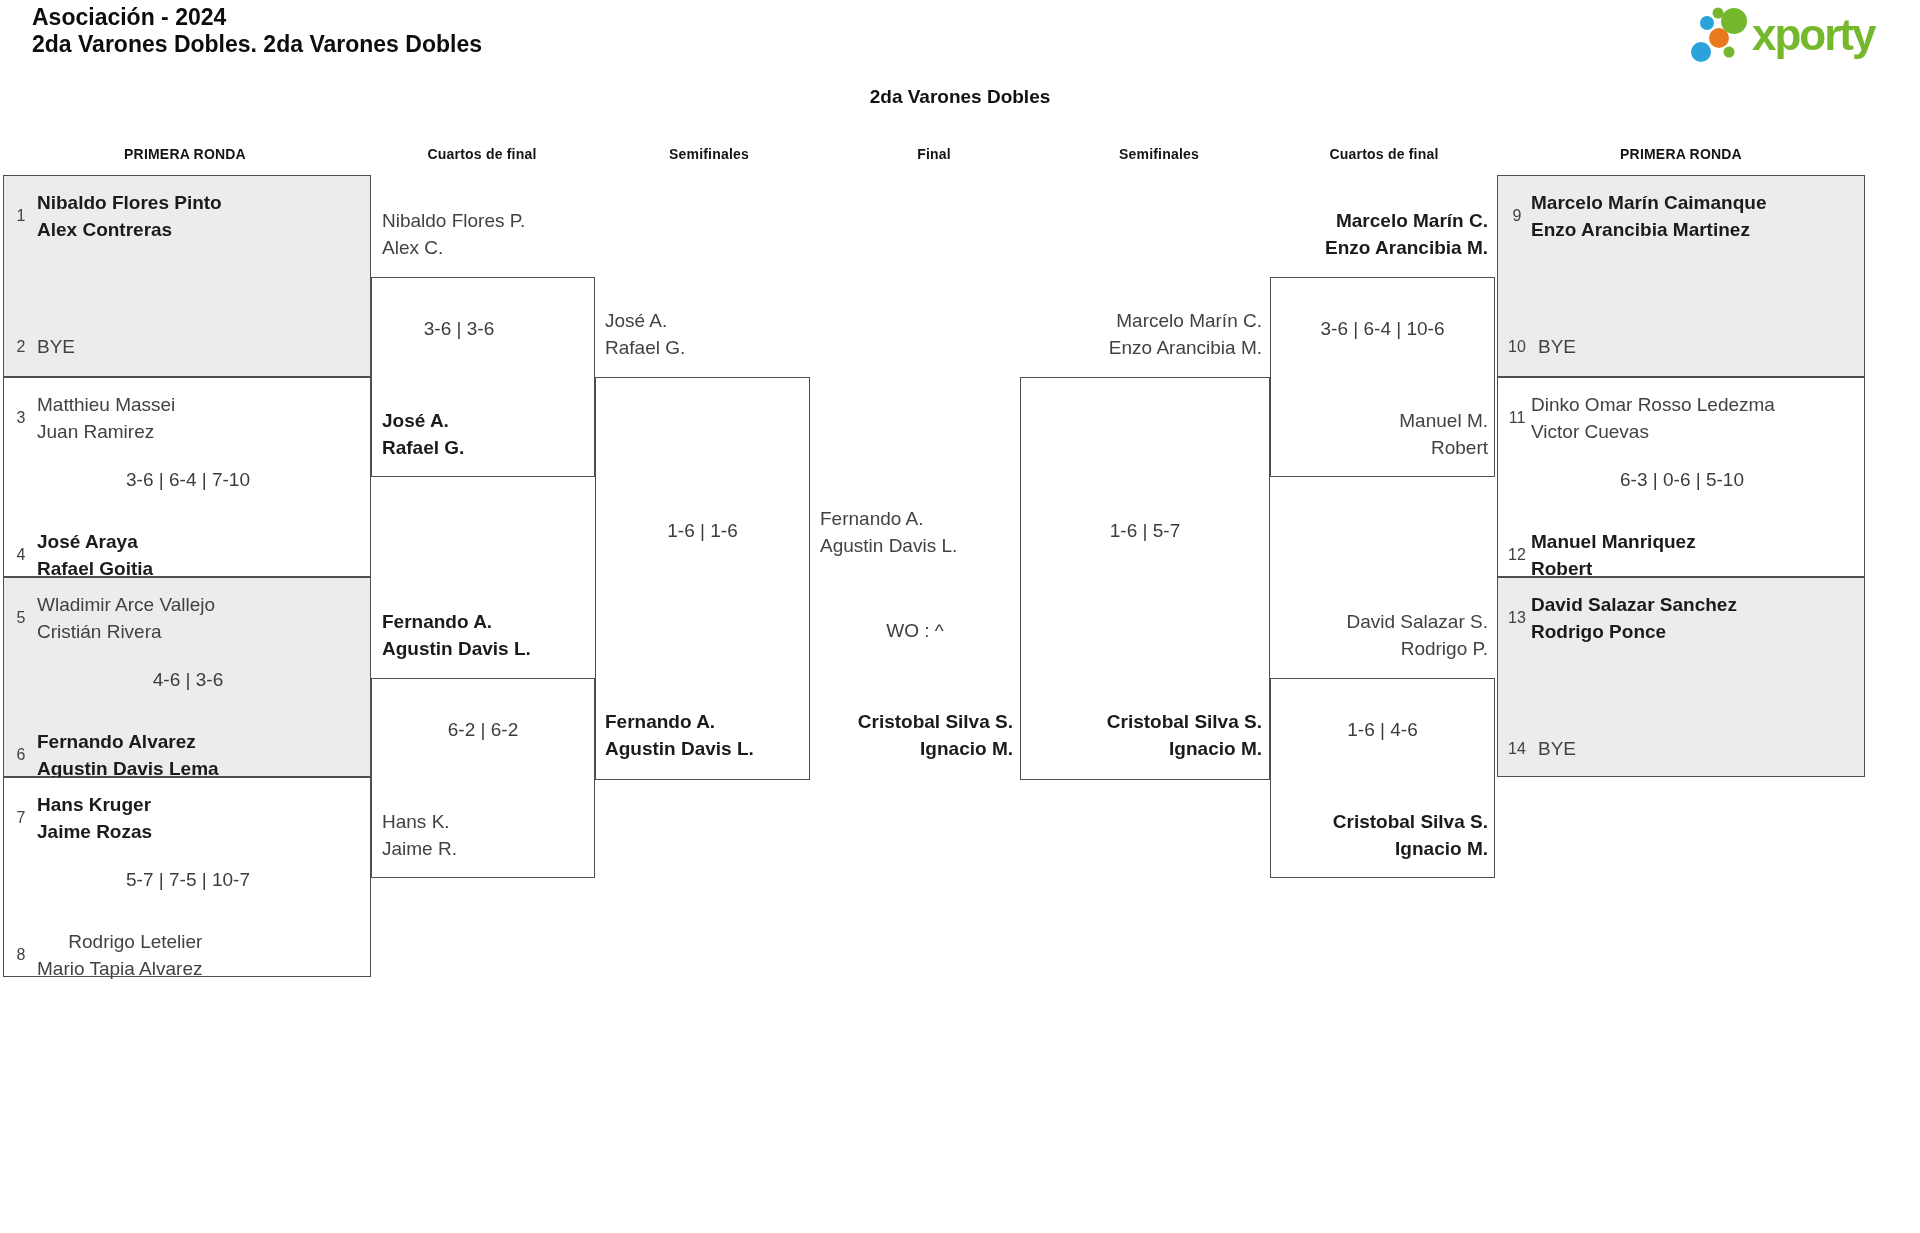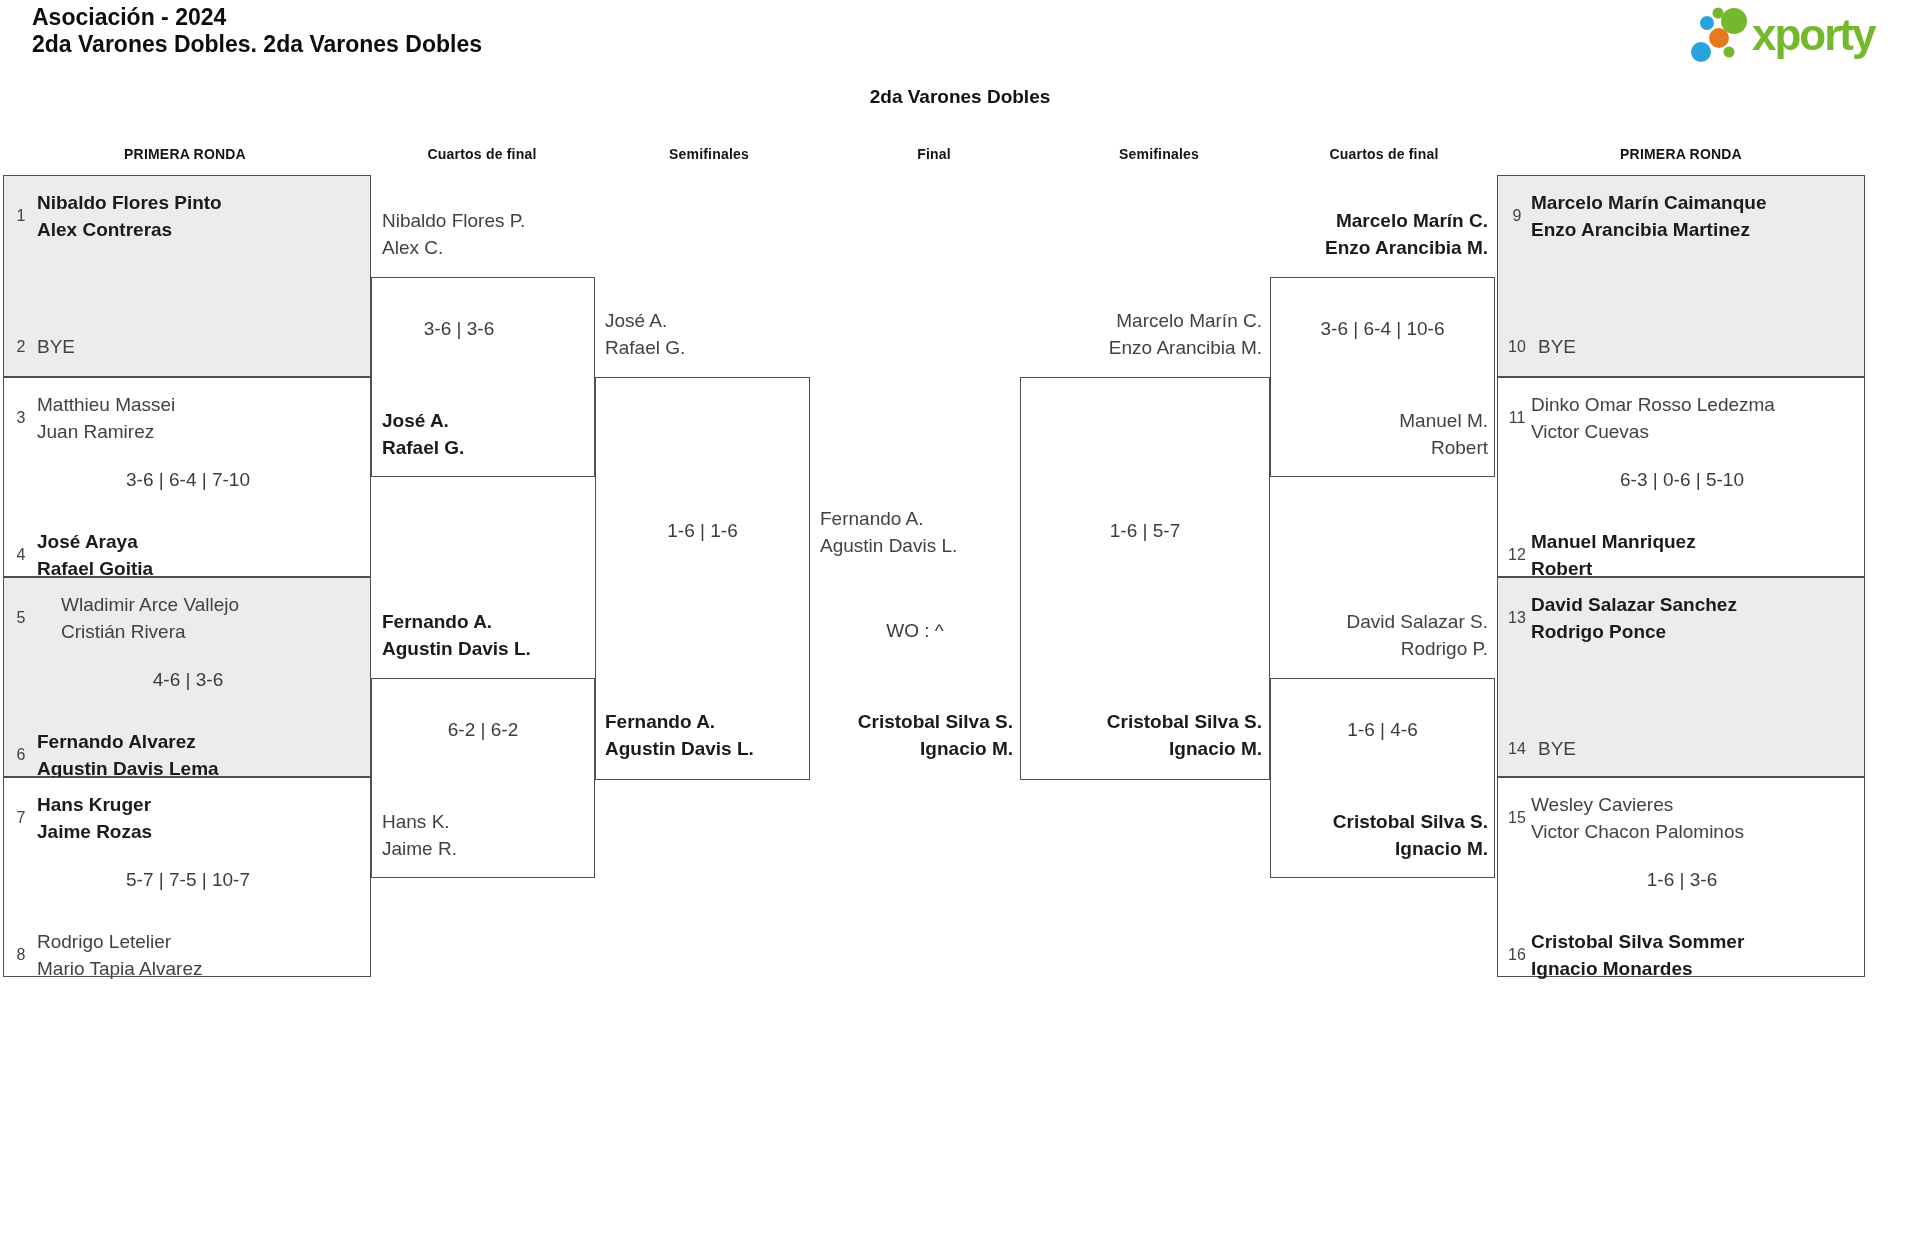--- a/index.html
+++ b/index.html
@@ -72,41 +72,41 @@
     <div class="score" style="left:0;width:368px;top:88px;">3-6 | 6-4 | 7-10</div>
     <div class="num" style="left:4px;top:150px;height:54px;">4</div>
     <div class="t w" style="left:33px;top:150px;">
       <div>José Araya</div>
       <div>Rafael Goitia</div>
     </div>
   </div>
 
   <div class="box gray" style="left:3px;top:577px;width:368px;height:200px;">
     <div class="num" style="left:4px;top:13px;height:54px;">5</div>
-    <div class="t" style="left:33px;top:13px;margin-left:24px;">
+    <div class="t" style="left:33px;top:13px;">
       <div>Wladimir Arce Vallejo</div>
       <div>Cristián Rivera</div>
     </div>
     <div class="score" style="left:0;width:368px;top:88px;">4-6 | 3-6</div>
     <div class="num" style="left:4px;top:150px;height:54px;">6</div>
     <div class="t w" style="left:33px;top:150px;">
       <div>Fernando Alvarez</div>
       <div>Agustin Davis Lema</div>
     </div>
   </div>
 
   <div class="box" style="left:3px;top:777px;width:368px;height:200px;">
     <div class="num" style="left:4px;top:13px;height:54px;">7</div>
     <div class="t w" style="left:33px;top:13px;">
       <div>Hans Kruger</div>
       <div>Jaime Rozas</div>
     </div>
     <div class="score" style="left:0;width:368px;top:88px;">5-7 | 7-5 | 10-7</div>
     <div class="num" style="left:4px;top:150px;height:54px;">8</div>
-    <div class="t" style="left:33px;top:150px;">
+    <div class="t" style="left:33px;top:150px;text-align:right;">
       <div>Rodrigo Letelier</div>
       <div>Mario Tapia Alvarez</div>
     </div>
   </div>
 
   <div class="box gray" style="left:1497px;top:175px;width:368px;height:202px;">
     <div class="num" style="left:6px;top:13px;height:54px;">9</div>
     <div class="t w" style="left:33px;top:13px;">
       <div>Marcelo Marín Caimanque</div>
       <div>Enzo Arancibia Martinez</div>
@@ -129,33 +129,20 @@
   </div>
   <div class="box gray" style="left:1497px;top:577px;width:368px;height:200px;">
     <div class="num" style="left:6px;top:13px;height:54px;">13</div>
     <div class="t w" style="left:33px;top:13px;">
       <div>David Salazar Sanchez</div>
       <div>Rodrigo Ponce</div>
     </div>
     <div class="num" style="left:6px;top:157px;height:27px;">14</div>
     <div class="t" style="left:40px;top:157px;">BYE</div>
   </div>
-  <div class="box" style="left:1497px;top:777px;width:368px;height:200px;">
-    <div class="num" style="left:6px;top:13px;height:54px;">15</div>
-    <div class="t" style="left:33px;top:13px;">
-      <div>Wesley Cavieres</div>
-      <div>Victor Chacon Palominos</div>
-    </div>
-    <div class="score" style="left:0;width:368px;top:88px;">1-6 | 3-6</div>
-    <div class="num" style="left:6px;top:150px;height:54px;">16</div>
-    <div class="t w" style="left:33px;top:150px;">
-      <div>Cristobal Silva Sommer</div>
-      <div>Ignacio Monardes</div>
-    </div>
-  </div>
 
   <div class="box" style="left:371px;top:277px;width:224px;height:200px;"></div>
   <div class="box" style="left:371px;top:678px;width:224px;height:200px;"></div>
   <div class="box" style="left:1270px;top:277px;width:225px;height:200px;"></div>
   <div class="box" style="left:1270px;top:678px;width:225px;height:200px;"></div>
 
   <div class="box" style="left:595px;top:377px;width:215px;height:403px;"></div>
   <div class="box" style="left:1020px;top:377px;width:250px;height:403px;"></div>
 
   <div class="t" style="left:382px;top:207px;">

